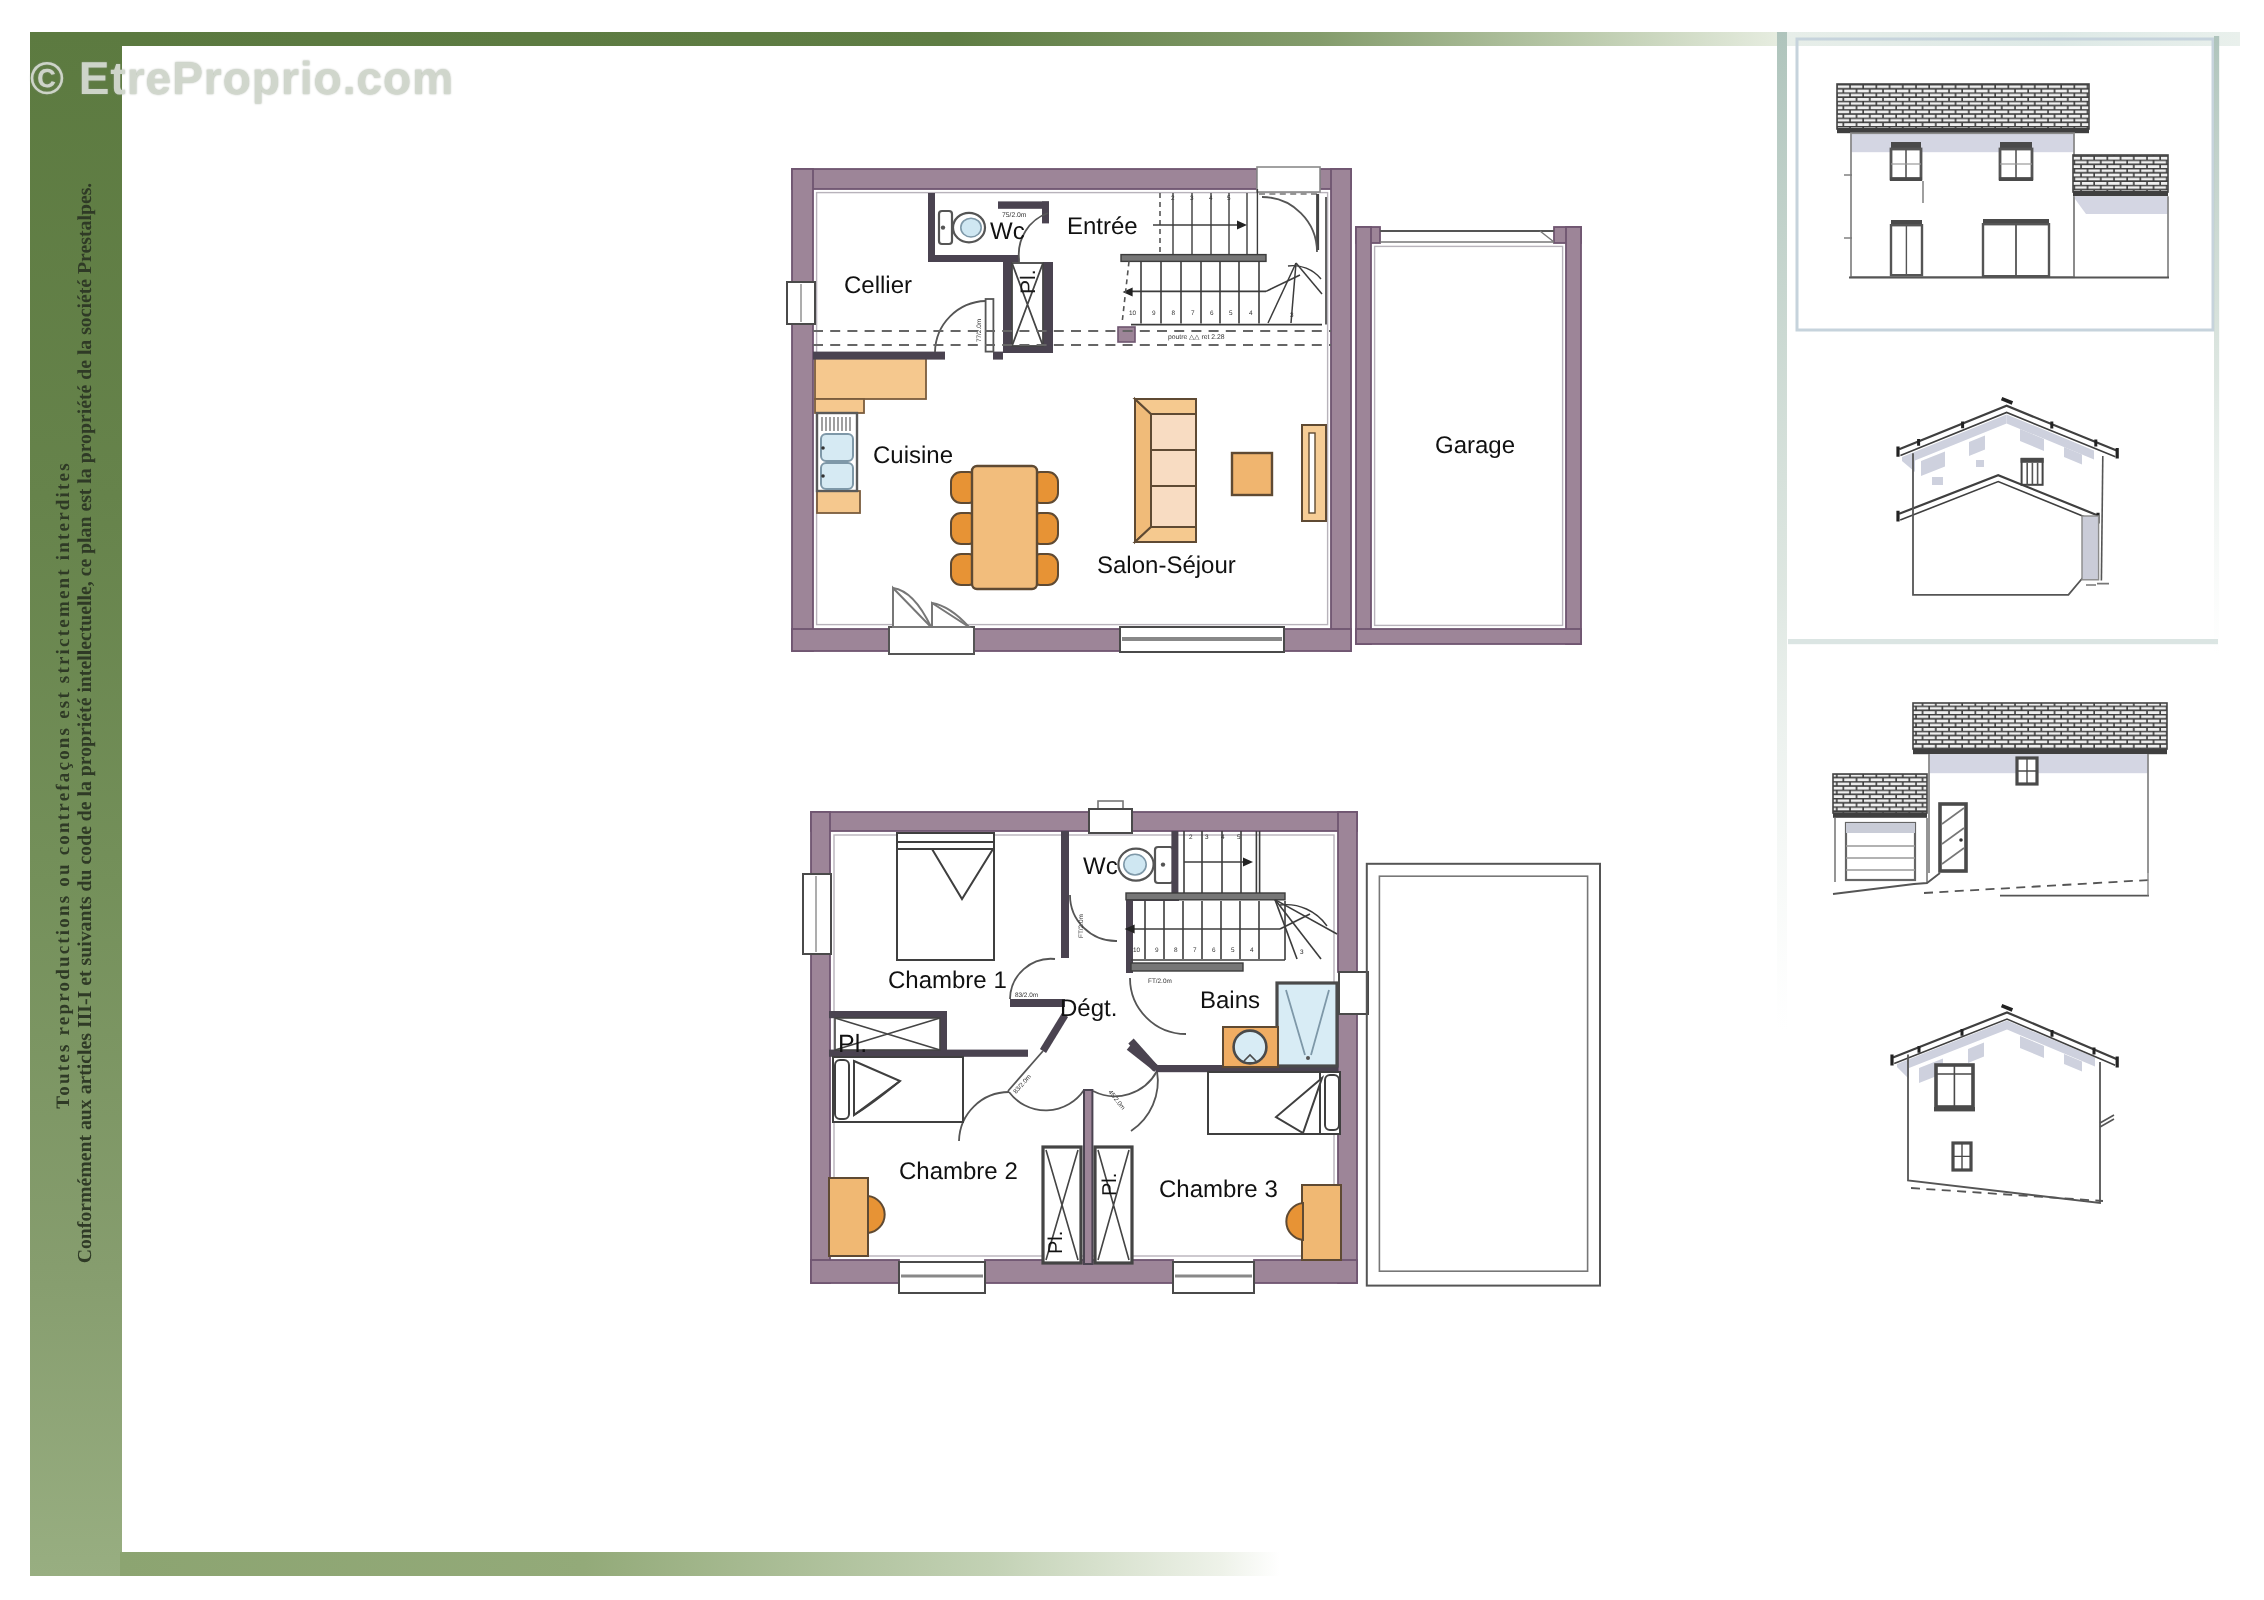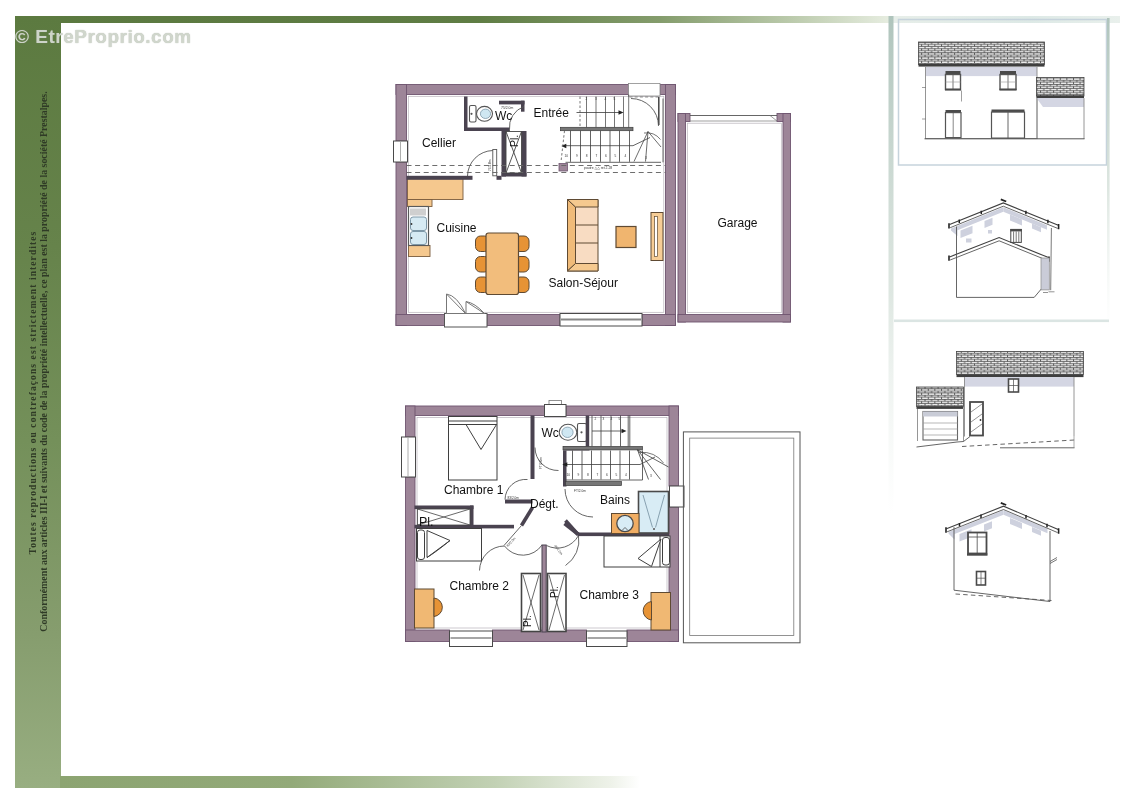--- a/index.html
+++ b/index.html
@@ -10,21 +10,21 @@
 <body>
 
 <div class="abs" style="left:14.5px;top:15.5px;width:46px;height:772px;background:linear-gradient(180deg,#5c7a40 0%,#66834b 30%,#74905a 55%,#869d6e 80%,#98ae81 100%);"></div>
 
 <div class="abs" style="left:60px;top:15.5px;width:833px;height:7.5px;background:linear-gradient(90deg,#5b7940 0%,#5f7d44 50%,#849c6c 72%,#bccbad 88%,#e8eee2 100%);"></div>
 
 <div class="abs" style="left:893px;top:15.5px;width:227px;height:7px;background:linear-gradient(90deg,#e7eee9 0%,#dde9e6 60%,#e9f0ec 100%);"></div>
 
 <div class="abs" style="left:60px;top:775.5px;width:580px;height:12px;background:linear-gradient(90deg,#8ca471 0%,#93aa79 40%,#c2d1b4 75%,#eef2e9 95%,rgba(255,255,255,0) 100%);"></div>
 
-<div class="abs" style="left:15px;top:26px;width:300px;font-size:19px;font-weight:bold;color:rgba(210,216,206,0.95);text-shadow:0 0 1px rgba(140,150,135,0.75);letter-spacing:0.5px;">© EtreProprio.com</div>
+<div class="abs" style="left:15px;top:26px;width:300px;font-size:23px;font-weight:bold;color:rgba(210,216,206,0.95);text-shadow:0 0 1px rgba(140,150,135,0.75);letter-spacing:0.5px;">© EtreProprio.com</div>
 
 <div class="abs" style="left:-233px;top:354.5px;width:554px;height:13px;transform:rotate(-90deg);font-family:'Liberation Serif',serif;font-weight:bold;font-size:9.9px;color:#2f3a26;text-align:center;">Conformément aux articles III-I et suivants du code de la propriété intellectuelle, ce plan est la propriété de la société Prestalpes.</div>
 
 <div class="abs" style="left:-147.5px;top:387px;width:360px;height:11px;transform:rotate(-90deg);font-family:'Liberation Serif',serif;font-weight:bold;font-size:9.5px;letter-spacing:1.1px;color:#2f3a26;text-align:center;">Toutes reproductions ou contrefaçons est strictement interdites</div>
 
 <svg class="abs" style="left:380px;top:75px;" width="430" height="585" viewBox="380 75 430 585">
 <g fill="none" stroke-linecap="butt">
 
 <g fill="#9d8598" stroke="#6f5570" stroke-width="0.9">
 <rect x="396" y="84.5" width="232.5" height="10"></rect>

